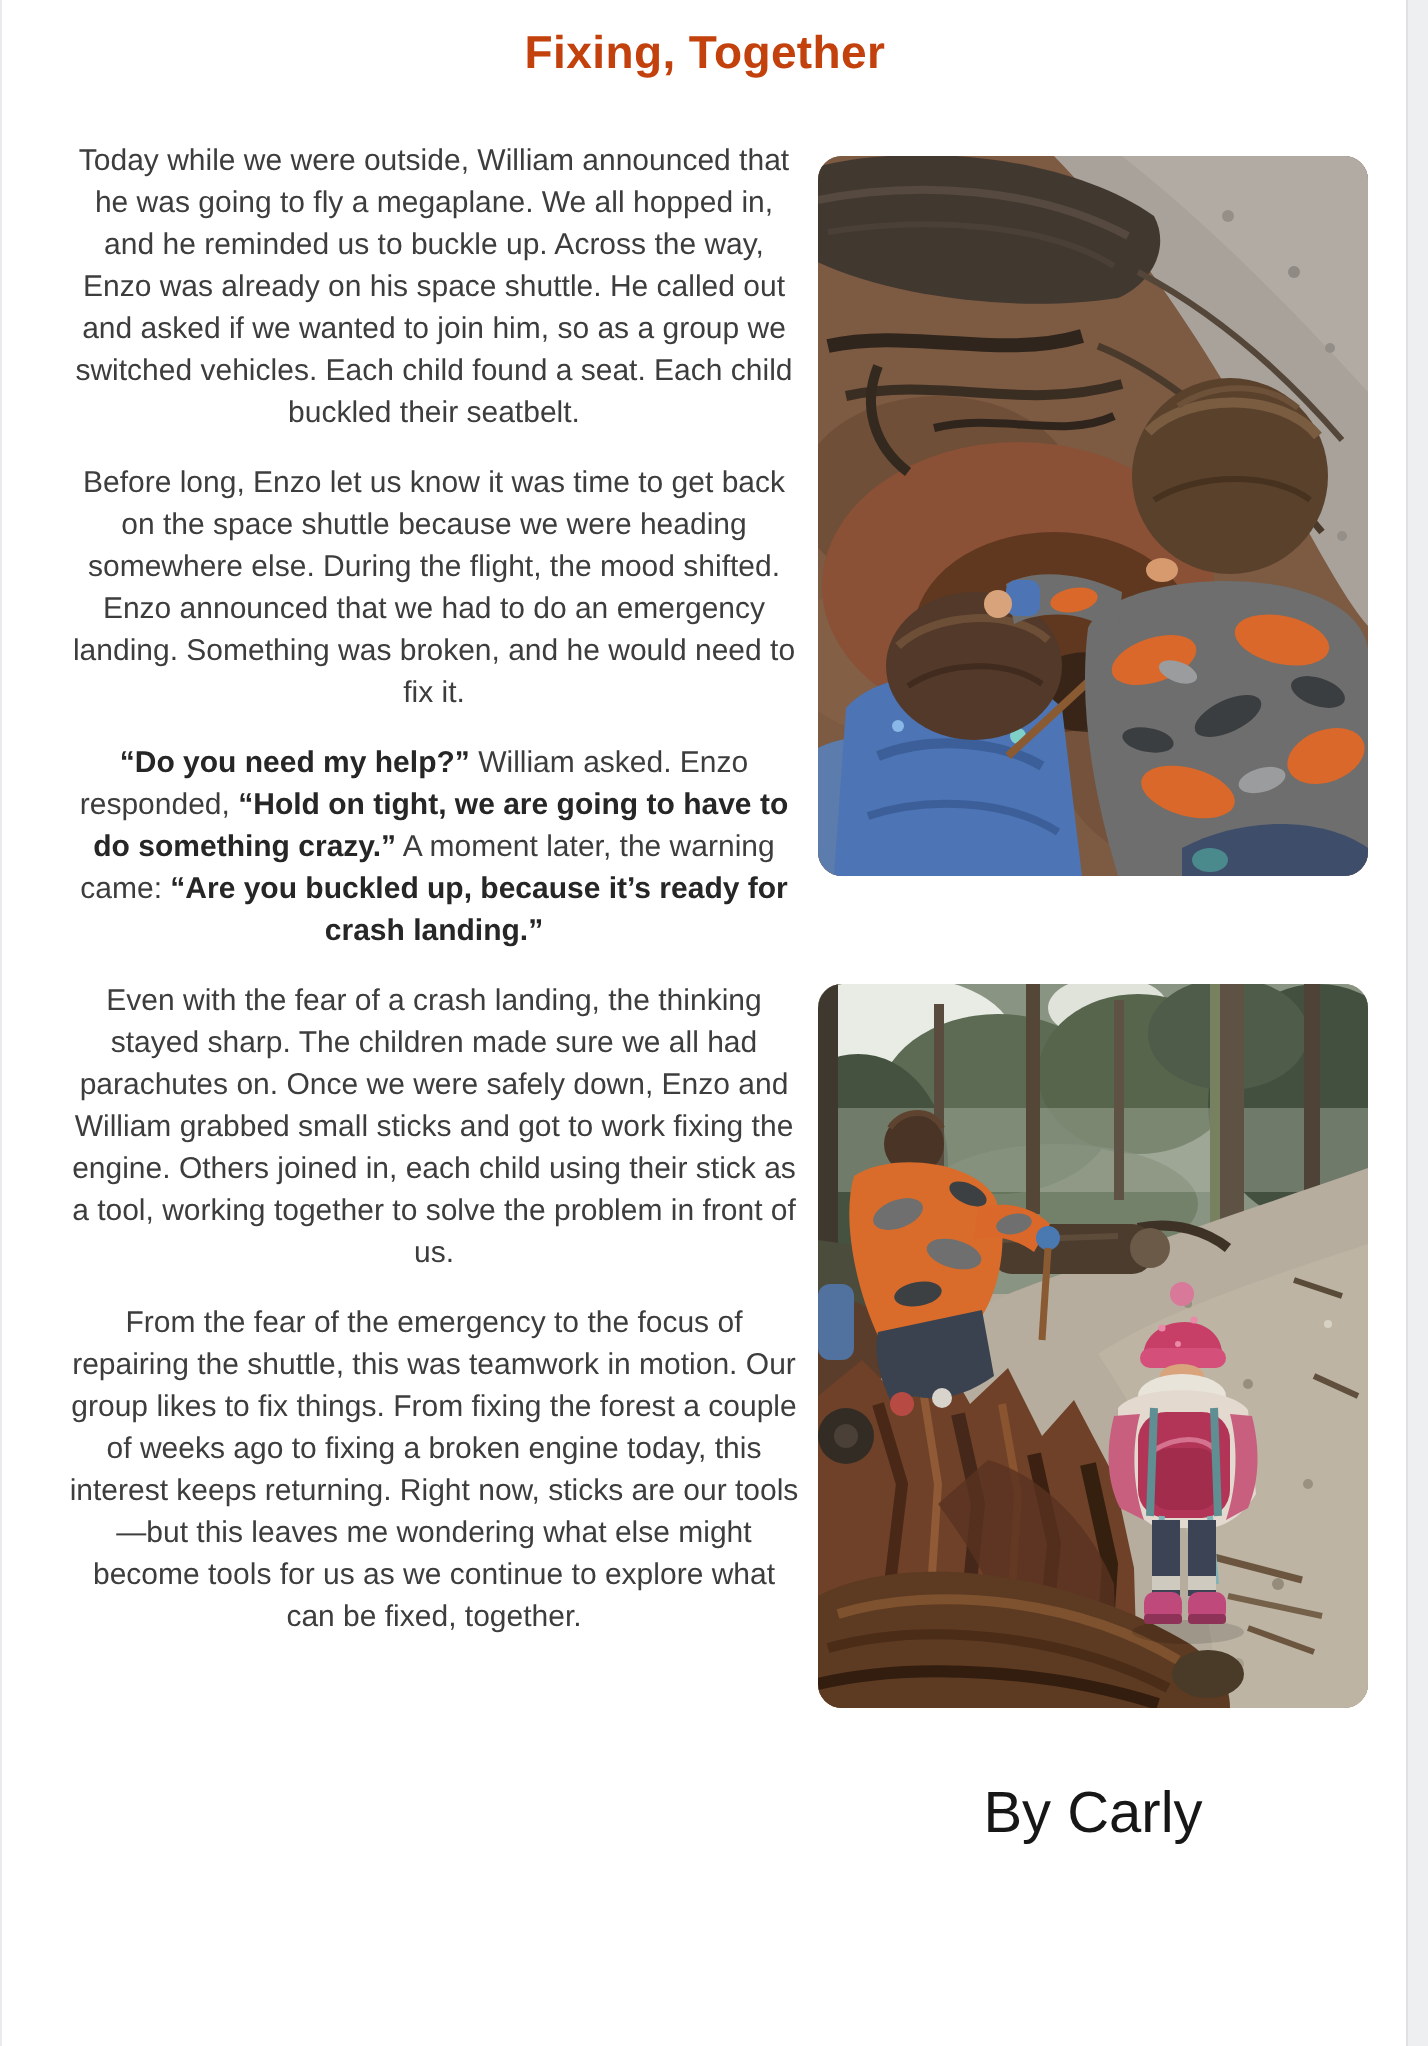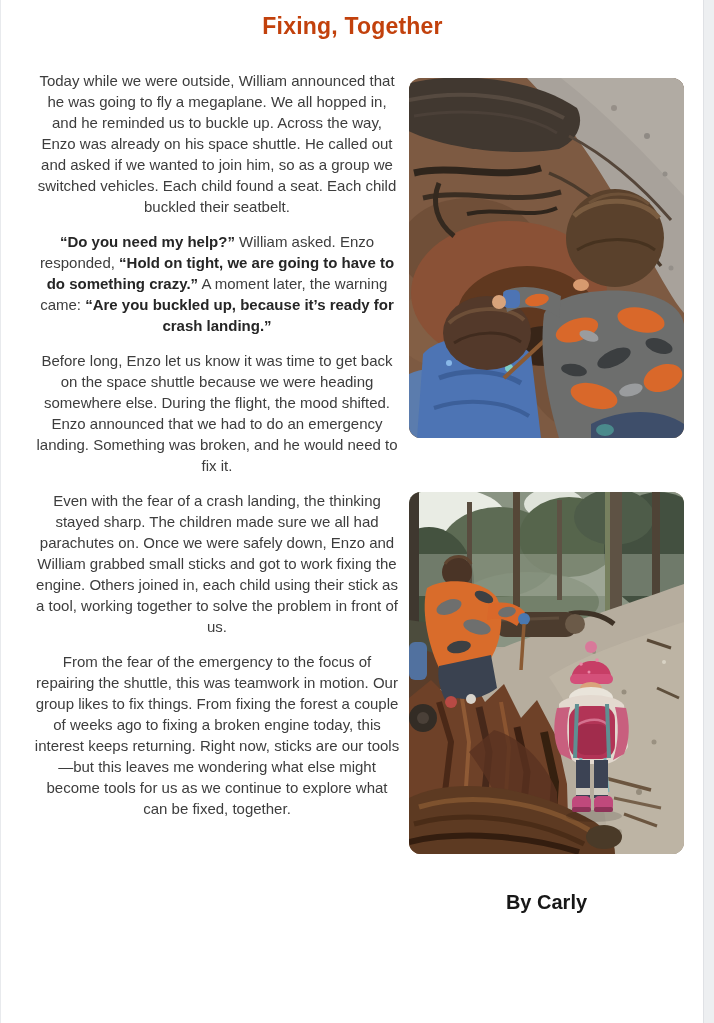--- a/index.html
+++ b/index.html
@@ -38,34 +38,34 @@
     position: absolute; left: 408px; width: 275px;
     border-radius: 12px; overflow: hidden;
     background: #8a7a64;
   }
   .photo-top { top: 78px; height: 360px; }
   .photo-bottom { top: 492px; height: 362px; }
   .photo svg { display: block; width: 100%; height: 100%; }
   .byline {
     position: absolute; top: 891px; left: 408px; width: 275px;
     text-align: center;
-    font-size: 20px; font-weight: 700; color: #171717;
+    font-size: 29px; font-weight: 400; color: #171717;
   }
 </style>
 </head>
 <body>
 
 <div class="page">
 
   <div class="page-title">Fixing, Together</div>
 
   <div class="text-col">
     <p><span>Today while we were outside, William announced that he was going to fly a megaplane. We all hopped in, and he reminded us to buckle up. Across the way, Enzo was already on his space shuttle. He called out and asked if we wanted to join him, so as a group we switched vehicles. Each child found a seat. Each child buckled their seatbelt.</span></p>
+    <p><span>Before long, Enzo let us know it was time to get back on the space shuttle because we were heading somewhere else. During the flight, the mood shifted. Enzo announced that we had to do an emergency landing. Something was broken, and he would need to fix it.</span></p>
     <p><b>“Do you need my help?”</b><span> William asked. Enzo responded, </span><b>“Hold on tight, we are going to have to do something crazy.”</b><span> A moment later, the warning came: </span><b>“Are you buckled up, because it’s ready for crash landing.”</b></p>
-    <p><span>Before long, Enzo let us know it was time to get back on the space shuttle because we were heading somewhere else. During the flight, the mood shifted. Enzo announced that we had to do an emergency landing. Something was broken, and he would need to fix it.</span></p>
     <p><span>Even with the fear of a crash landing, the thinking stayed sharp. The children made sure we all had parachutes on. Once we were safely down, Enzo and William grabbed small sticks and got to work fixing the engine. Others joined in, each child using their stick as a tool, working together to solve the problem in front of us.</span></p>
     <p><span>From the fear of the emergency to the focus of repairing the shuttle, this was teamwork in motion. Our group likes to fix things. From fixing the forest a couple of weeks ago to fixing a broken engine today, this interest keeps returning. Right now, sticks are our tools—but this leaves me wondering what else might become tools for us as we continue to explore what can be fixed, together.</span></p>
   </div>
 
   <div class="photo photo-top">
     <svg viewBox="0 0 275 360" preserveAspectRatio="none">
       <rect width="275" height="360" fill="#7d5a42"></rect>
       <ellipse cx="60" cy="170" rx="70" ry="50" fill="#6b4a35" opacity="0.7"></ellipse>
       <ellipse cx="200" cy="300" rx="80" ry="60" fill="#6e4d37" opacity="0.6"></ellipse>
       <ellipse cx="40" cy="250" rx="55" ry="40" fill="#8a6347" opacity="0.5"></ellipse>

